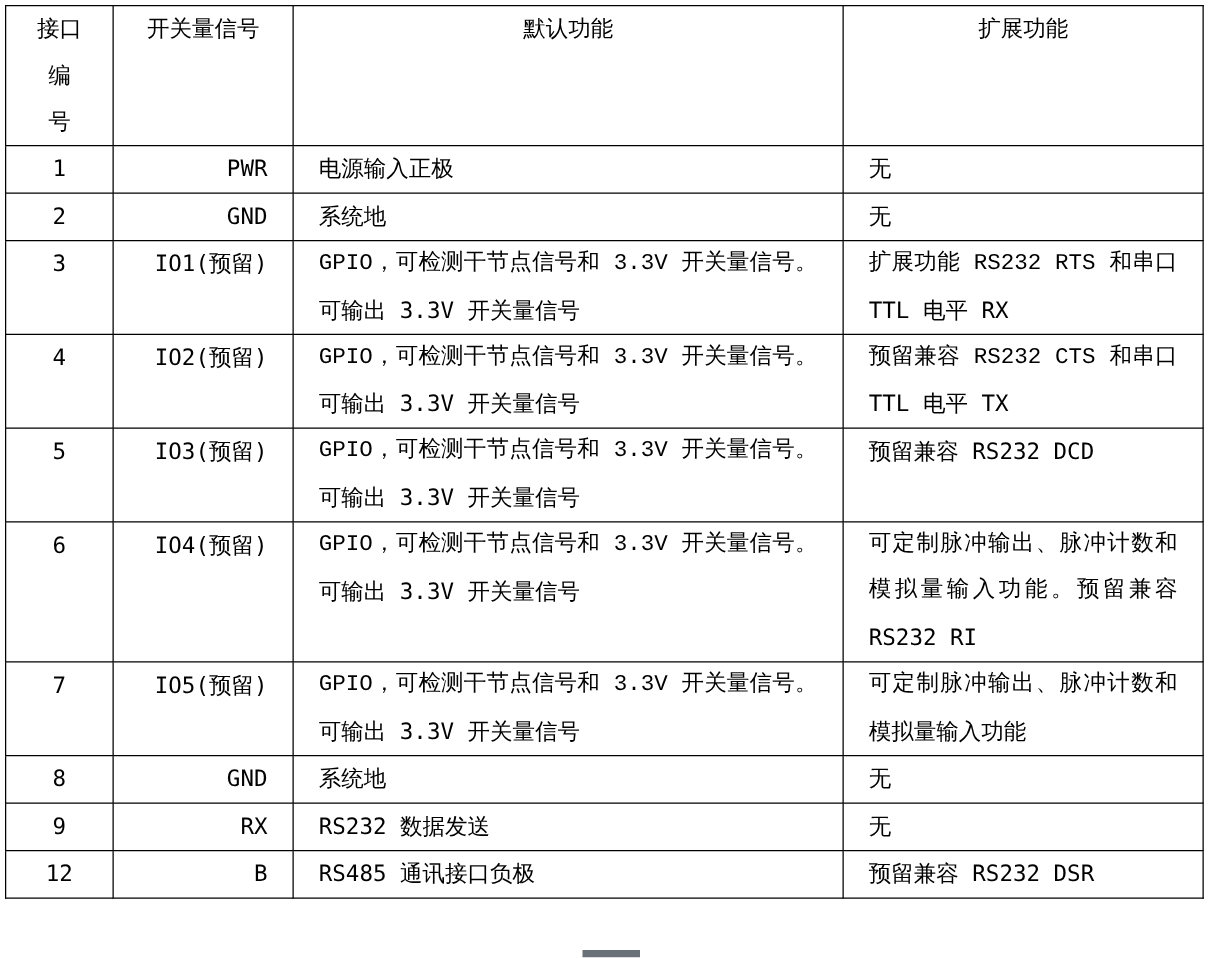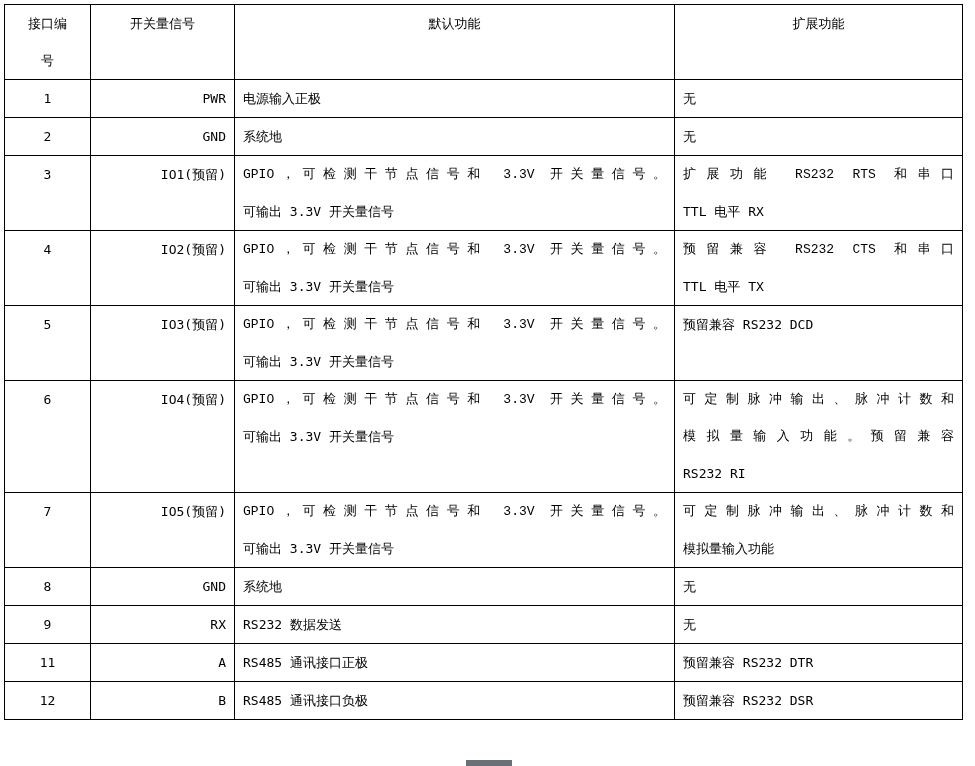--- a/index.html
+++ b/index.html
@@ -18,22 +18,22 @@
   table.pin-table {
     border-collapse: collapse;
     table-layout: fixed;
     margin: 4px 0 0 4px;
     background: #ffffff;
   }
   table.pin-table th,
   table.pin-table td {
     border: 1px solid #000000;
     vertical-align: top;
-    padding: 0 8px;
-    font-size: 13px;
+    padding: 0 20px;
+    font-size: 18px;
     line-height: 37px;
     font-weight: normal;
     overflow: hidden;
   }
   col.c1 { width: 86px; }
   col.c2 { width: 144px; }
   col.c3 { width: 440px; }
   col.c4 { width: 288px; }
   .c-num   { text-align: center; padding: 0 2px; }
   .c-name  { text-align: right; }
@@ -176,30 +176,20 @@
     <td class="c-num">9</td>
     <td class="c-name">RX</td>
     <td class="c-default justify-lines">
           <div class="line">RS232 数据发送</div>
         </td>
     <td class="c-ext justify-lines">
           <div class="line">无</div>
         </td>
   </tr>
       <tr>
-    <td class="c-num">11</td>
-    <td class="c-name">A</td>
-    <td class="c-default justify-lines">
-          <div class="line">RS485 通讯接口正极</div>
-        </td>
-    <td class="c-ext justify-lines">
-          <div class="line">预留兼容 RS232 DTR</div>
-        </td>
-  </tr>
-      <tr>
     <td class="c-num">12</td>
     <td class="c-name">B</td>
     <td class="c-default justify-lines">
           <div class="line">RS485 通讯接口负极</div>
         </td>
     <td class="c-ext justify-lines">
           <div class="line">预留兼容 RS232 DSR</div>
         </td>
   </tr>
     </tbody>

